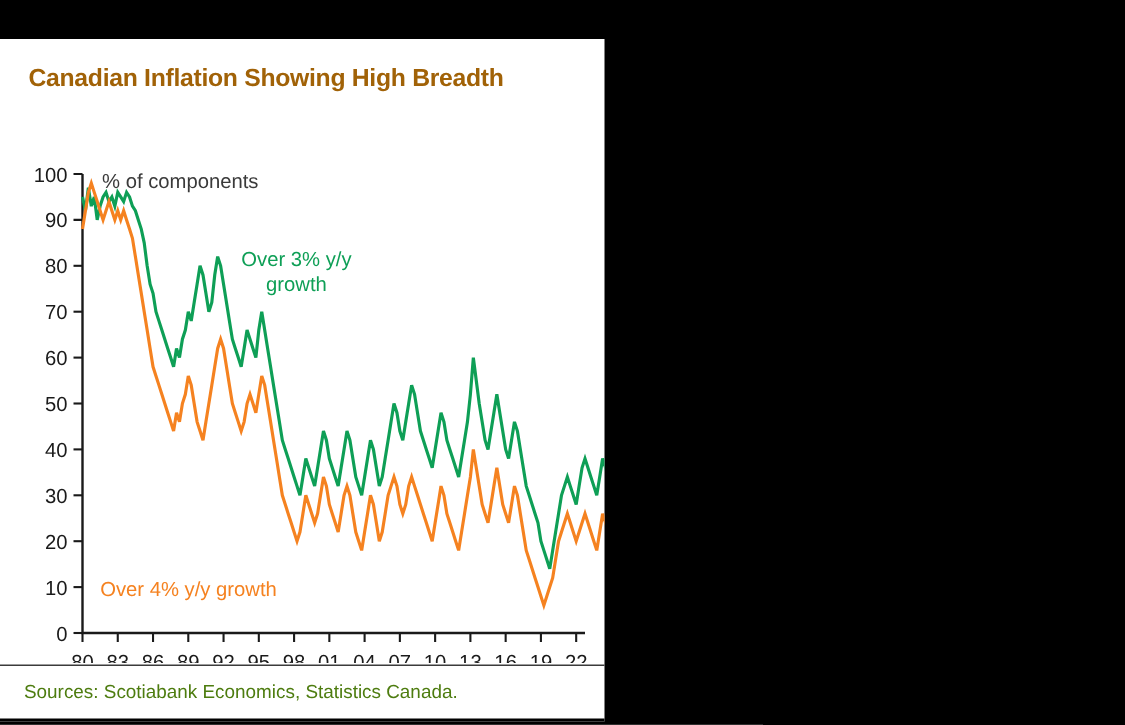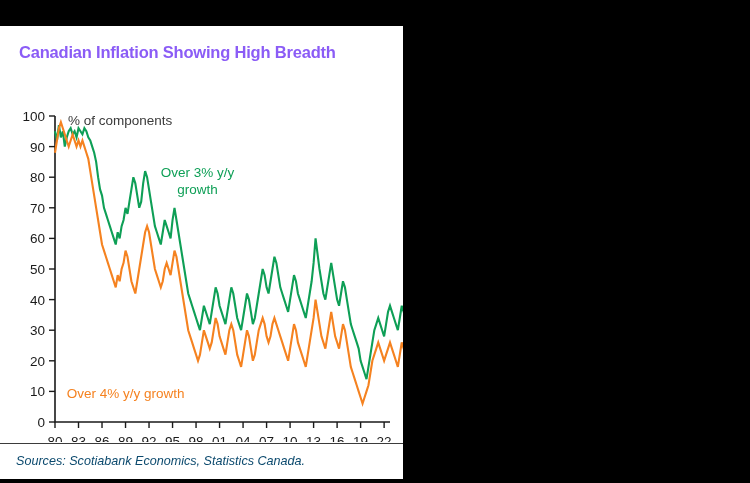--- a/index.html
+++ b/index.html
@@ -23,21 +23,21 @@
     height: 455px;
     background: #ffffff;
     box-sizing: border-box;
   }
   #chart-title {
     position: absolute;
     left: 19px;
     top: 17px;
     font-size: 16.5px;
     font-weight: bold;
-    color: #8b5cf6;
+    color: #a16207;
     letter-spacing: -0.2px;
     white-space: nowrap;
   }
   #plot-wrap {
     position: absolute;
     left: 0;
     top: 44px;
     width: 403px;
     height: 372px;
   }
@@ -47,23 +47,22 @@
     top: 417px;
     width: 403px;
     height: 1px;
     background: #3b3b3b;
   }
   #sources {
     position: absolute;
     left: 16px;
     top: 428px;
     font-size: 12.6px;
-    color: #0c4a6e;
+    color: #4d7c0f;
     white-space: nowrap;
-    font-style: italic;
   }
   #panel-bottom-rule {
     position: absolute;
     left: 0;
     top: 453px;
     width: 403px;
     height: 2px;
     background: #000000;
   }
   svg { display: block; }

